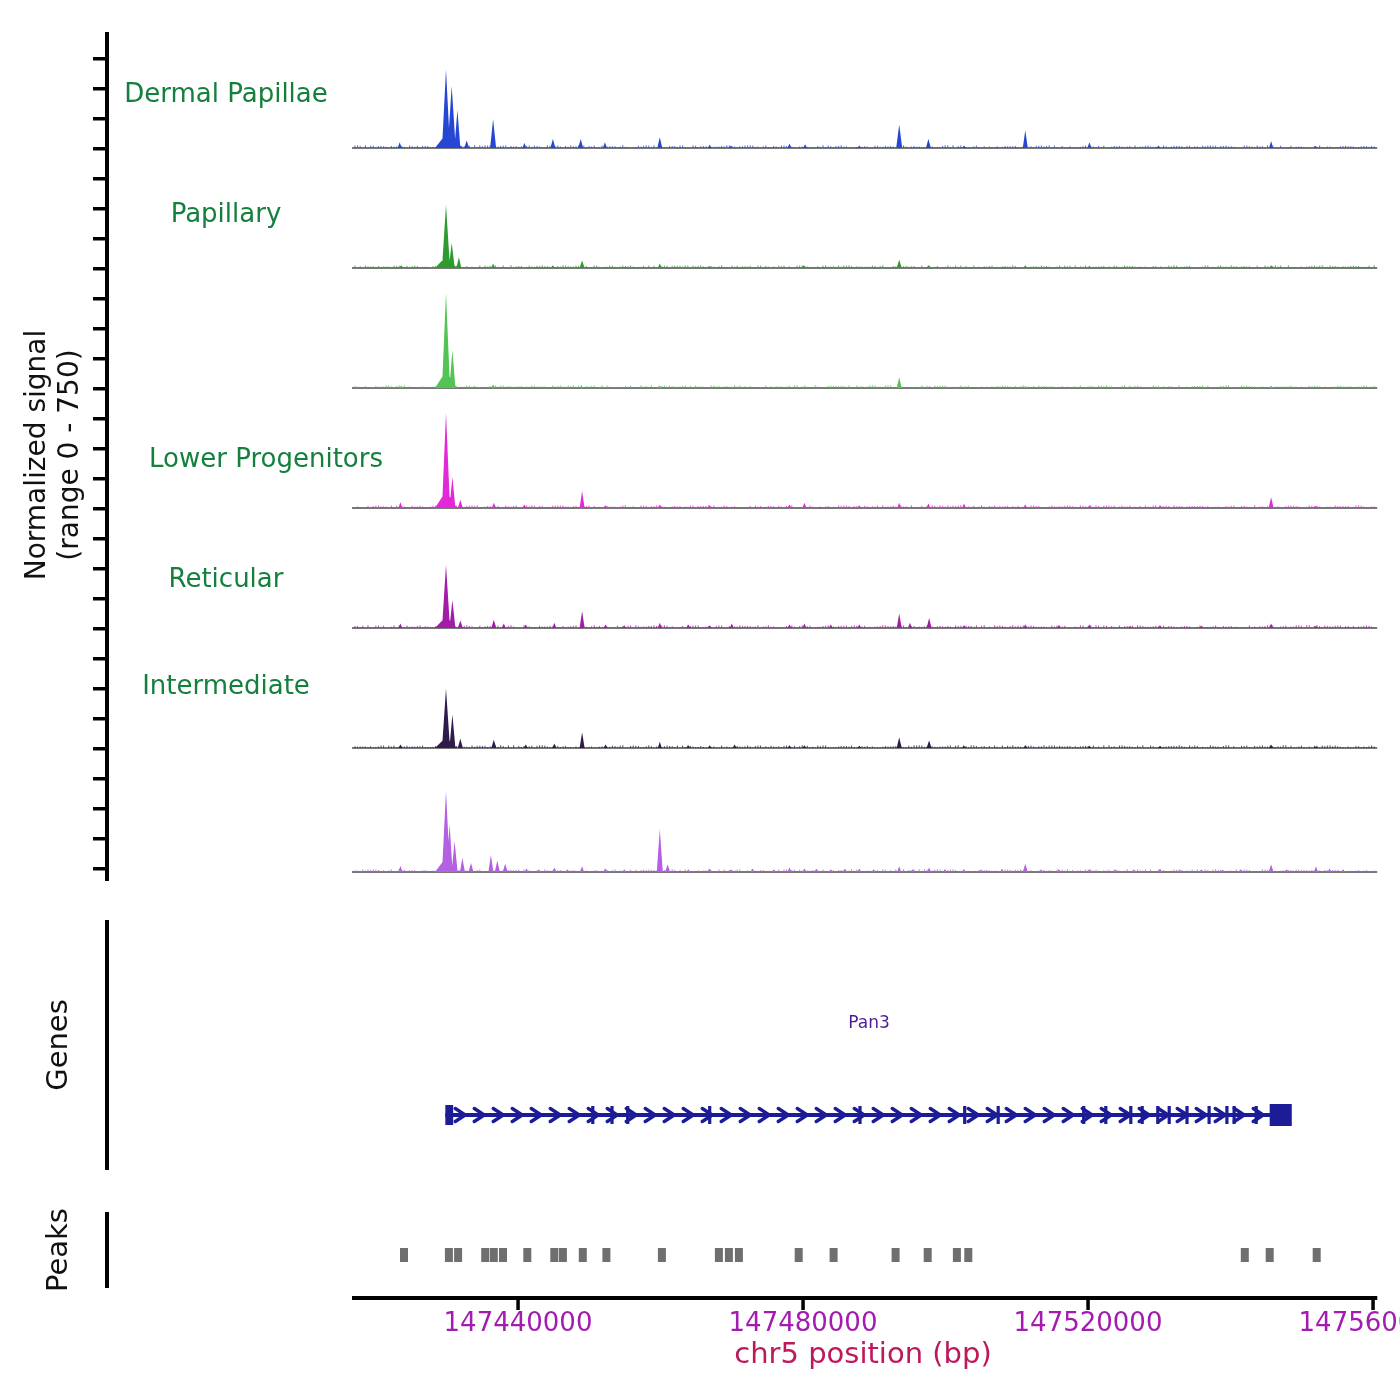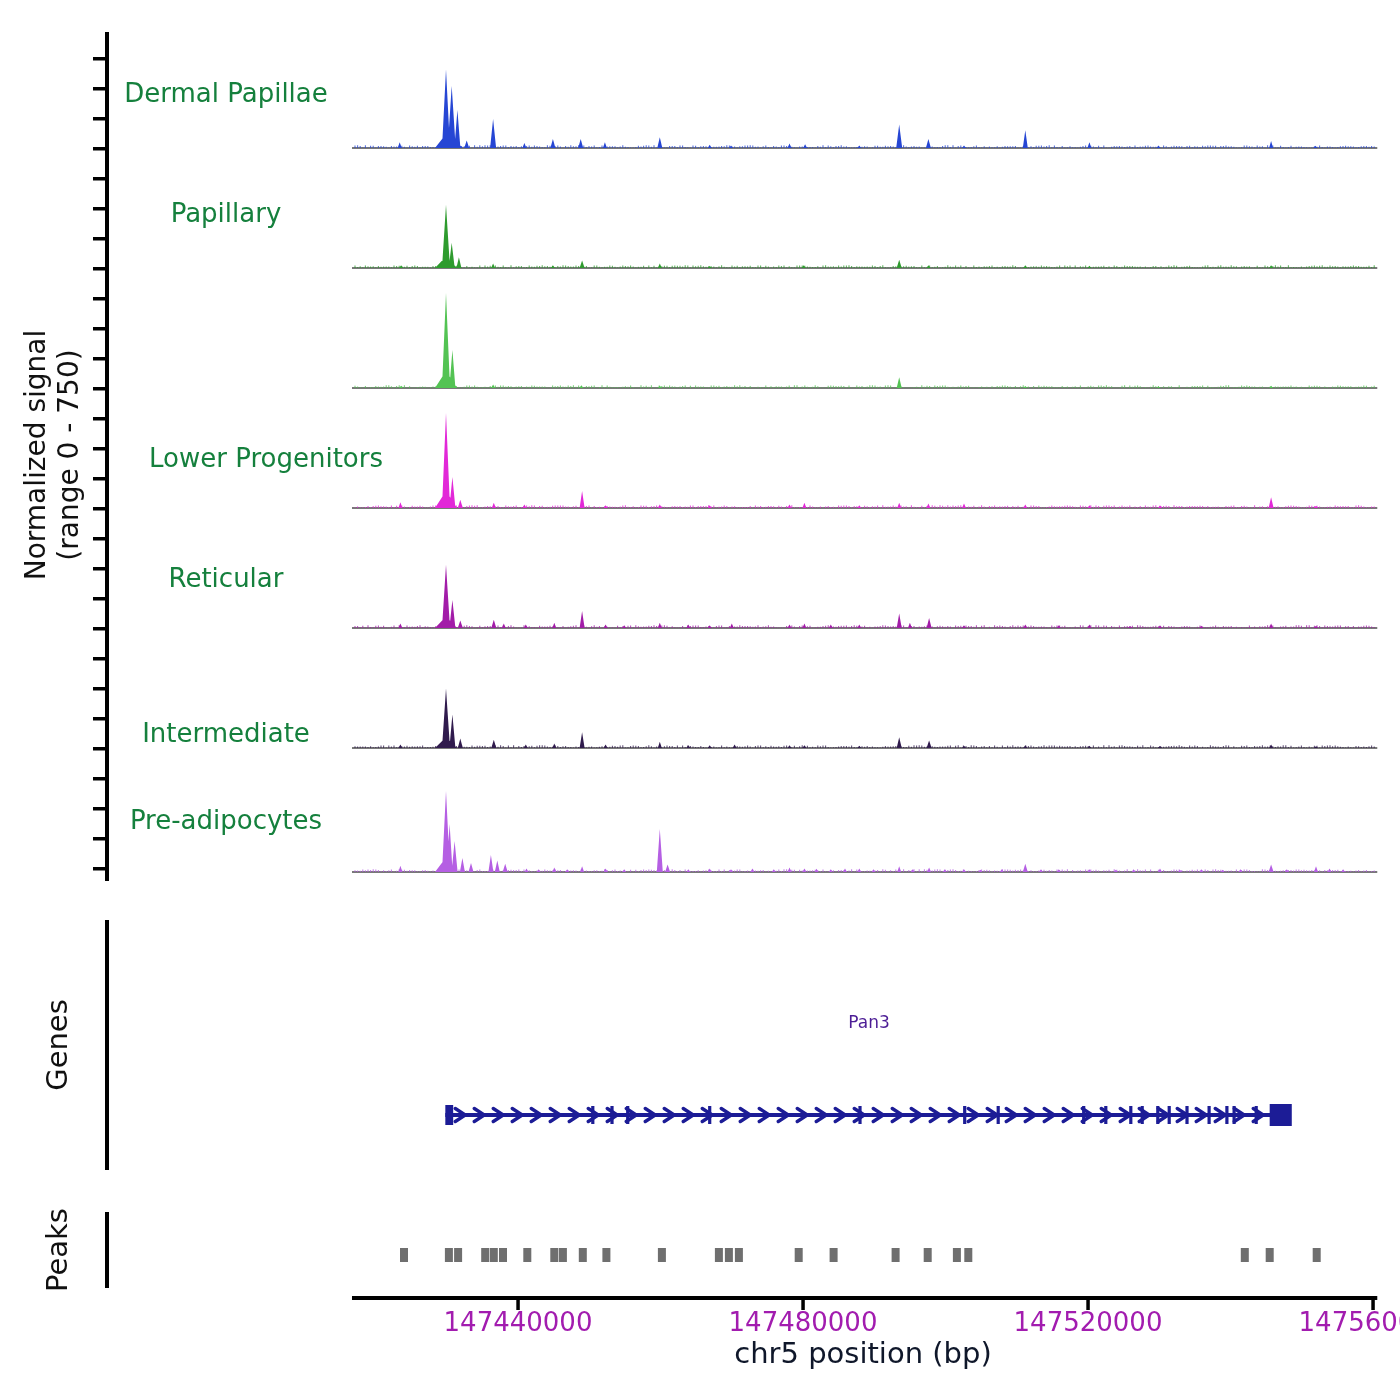--- a/index.html
+++ b/index.html
@@ -12,21 +12,21 @@
     left:103px;width:246px;height:34px;line-height:34px;text-align:center;
     font-size:26px;color:#15803d;white-space:nowrap;
   }
   .rot-label{
     transform:translate(-50%,-50%) rotate(-90deg);
     text-align:center;color:#111111;white-space:nowrap;
   }
   .xtick-label{
     width:280px;text-align:center;font-size:26px;color:#a21caf;white-space:nowrap;
   }
-  #x-axis-title{width:600px;text-align:center;font-size:29px;color:#0f172a;}
+  #x-axis-title{width:600px;text-align:center;font-size:29px;color:#be185d;}
   #gene-name-label{width:200px;text-align:center;font-size:17px;color:#4c1d95;}
   #ylab1,#ylab2{font-size:28px;}
   svg{display:block;}
 </style>
 </head>
 <body>
 
 <div id="canvas">
 
   <svg id="plot" class="abs" width="1400" height="1400" viewBox="0 0 1400 1400" style="left:0;top:0;">
@@ -156,22 +156,21 @@
 
   <div class="abs rot-label" style="left:52px;top:455px;">
     <div id="ylab1">Normalized signal</div>
     <div id="ylab2">(range 0 - 750)</div>
   </div>
 
   <div class="abs track-label" style="top:76px;">Dermal Papillae</div>
   <div class="abs track-label" style="top:196px;text-align:center;">Papillary</div>
   <div class="abs track-label" style="top:441px;margin-left:40px;">Lower Progenitors</div>
   <div class="abs track-label" style="top:561px;">Reticular</div>
-  <div class="abs track-label" style="top:716px;">Intermediate</div>
-  <div class="abs track-label" style="top:803px;">Pre-adipocytes</div>
+  <div class="abs track-label" style="top:668px;">Intermediate</div>
 
   <div class="abs rot-label" id="genes-label" style="left:57px;top:1045px;font-size:29px;">Genes</div>
   <div class="abs rot-label" id="peaks-label" style="left:57px;top:1250px;font-size:29px;">Peaks</div>
 
   <div class="abs" id="gene-name-label" style="left:769px;top:1012px;">Pan3</div>
 
   <div class="abs xtick-label" style="left:378px;top:1307px;">147440000</div>
   <div class="abs xtick-label" style="left:663px;top:1307px;">147480000</div>
   <div class="abs xtick-label" style="left:948px;top:1307px;">147520000</div>
   <div class="abs xtick-label" style="left:1233px;top:1307px;">147560000</div>

